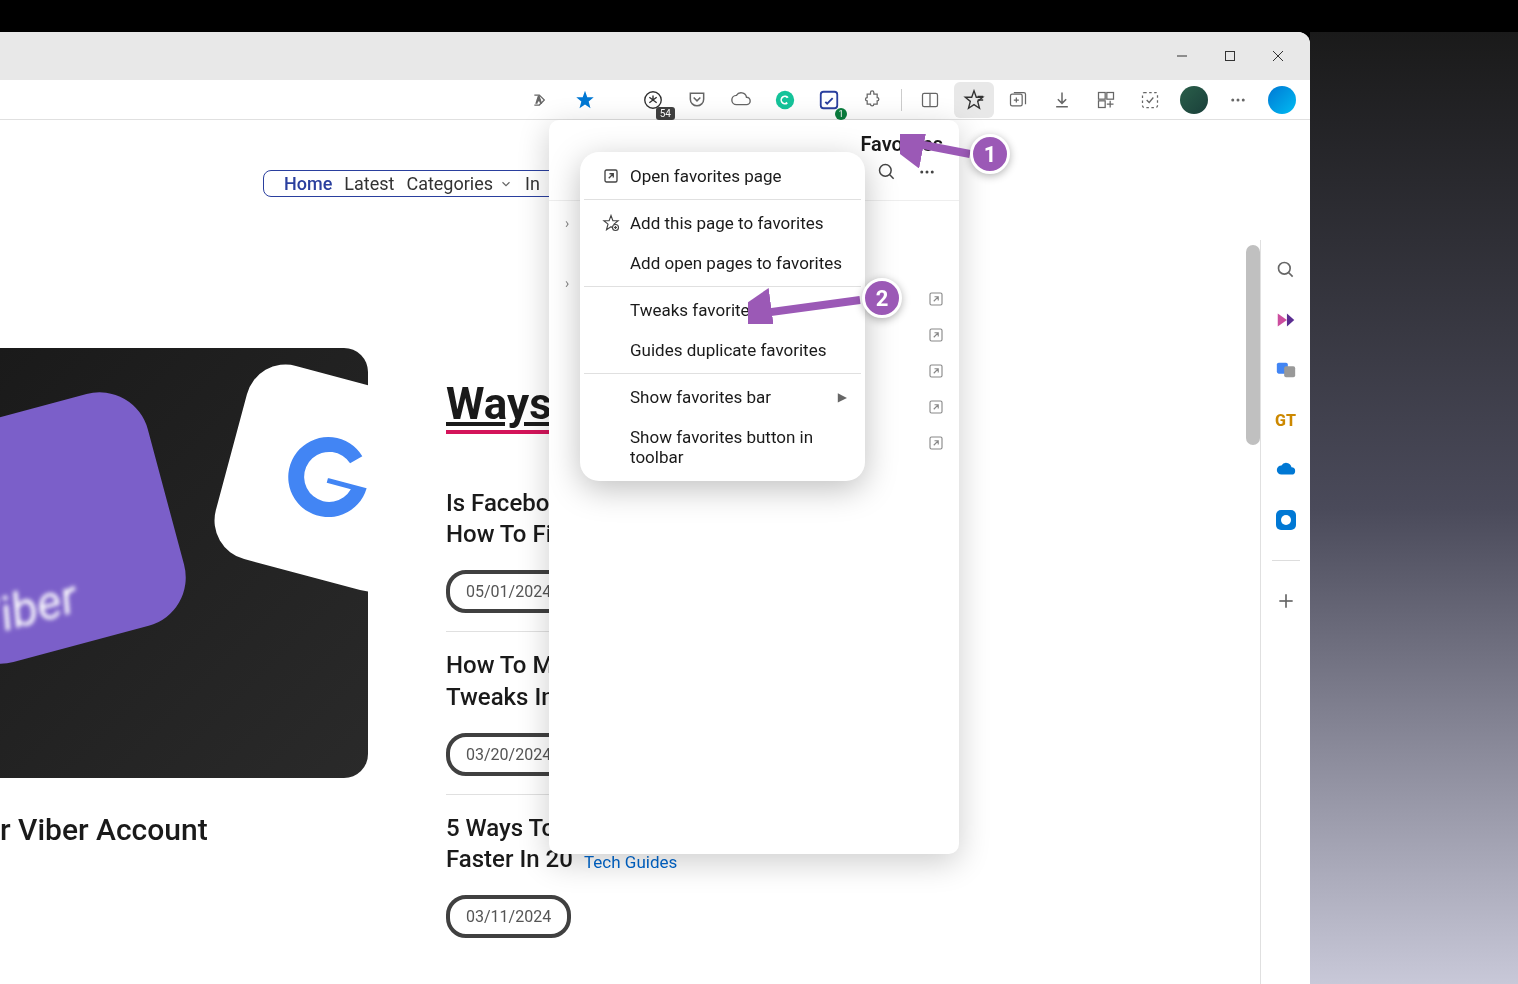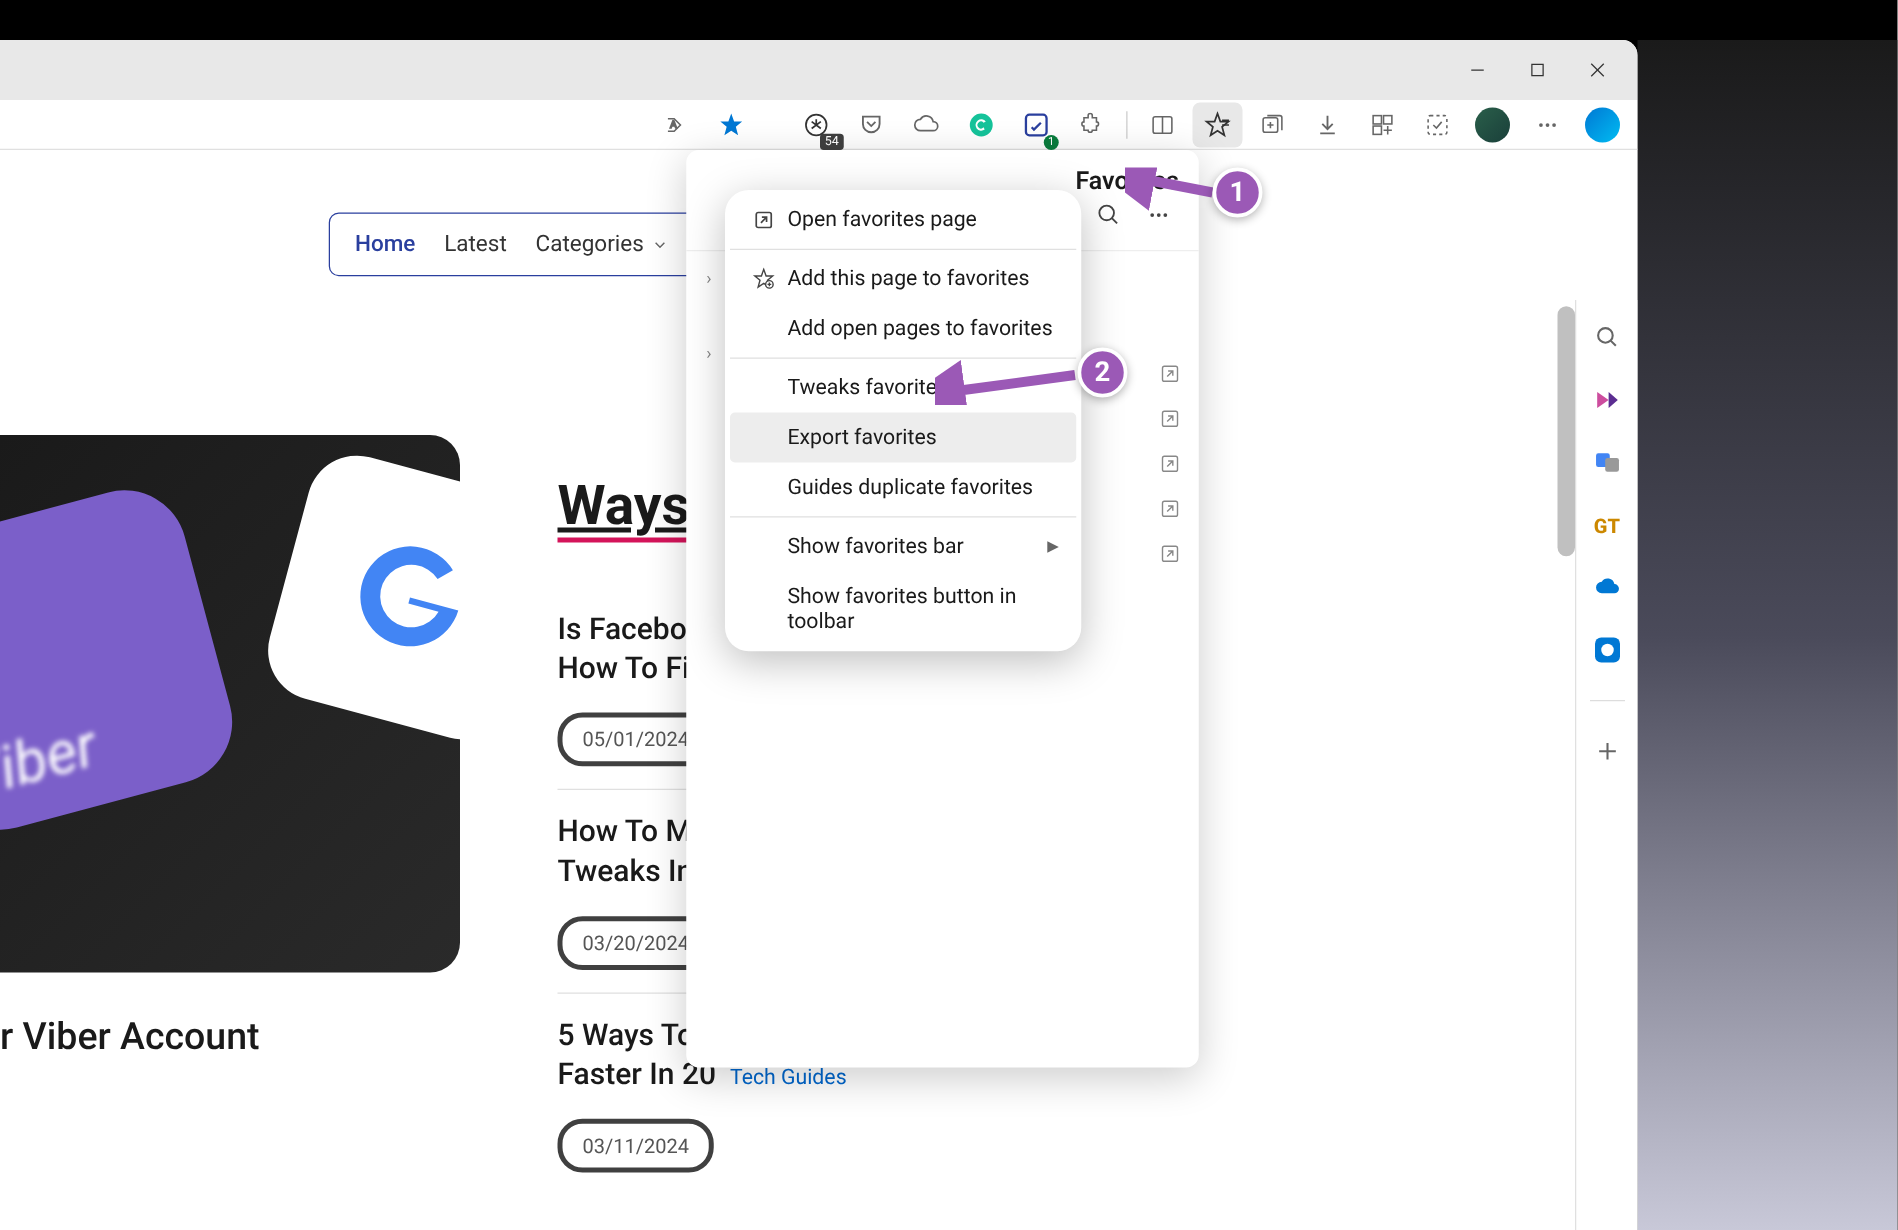--- a/index.html
+++ b/index.html
@@ -99,22 +99,22 @@
       height: calc(100% - 88px);
       background: #fff;
     }
     
     .page-nav {
       position: absolute;
       top: 50px;
       left: 263px;
       display: flex;
       align-items: flex-end;
-      gap: 23px;
-      padding: 14px 20px;
+      gap: 12px;
+      padding: 2px 20px;
       border: 1.5px solid #2a3f9e;
       border-radius: 8px;
       font-size: 18px;
     }
     
     .nav-item {
       color: #333;
       cursor: pointer;
       display: flex;
       align-items: center;
@@ -763,24 +763,20 @@
   </div>
   <div class="menu-item">
     <span class="menu-item-icon"></span>
     <span class="menu-item-text">Add open pages to favorites</span>
   </div>
   <div class="menu-divider"></div>
   <div class="menu-item">
     <span class="menu-item-icon"></span>
     <span class="menu-item-text">Tweaks favorites</span>
   </div>
-  <div class="menu-item hover">
-    <span class="menu-item-icon"></span>
-    <span class="menu-item-text">Export favorites</span>
-  </div>
   <div class="menu-item">
     <span class="menu-item-icon"></span>
     <span class="menu-item-text">Guides duplicate favorites</span>
   </div>
   <div class="menu-divider"></div>
   <div class="menu-item">
     <span class="menu-item-icon"></span>
     <span class="menu-item-text">Show favorites bar</span>
     <span class="menu-chevron">▶</span>
   </div>

